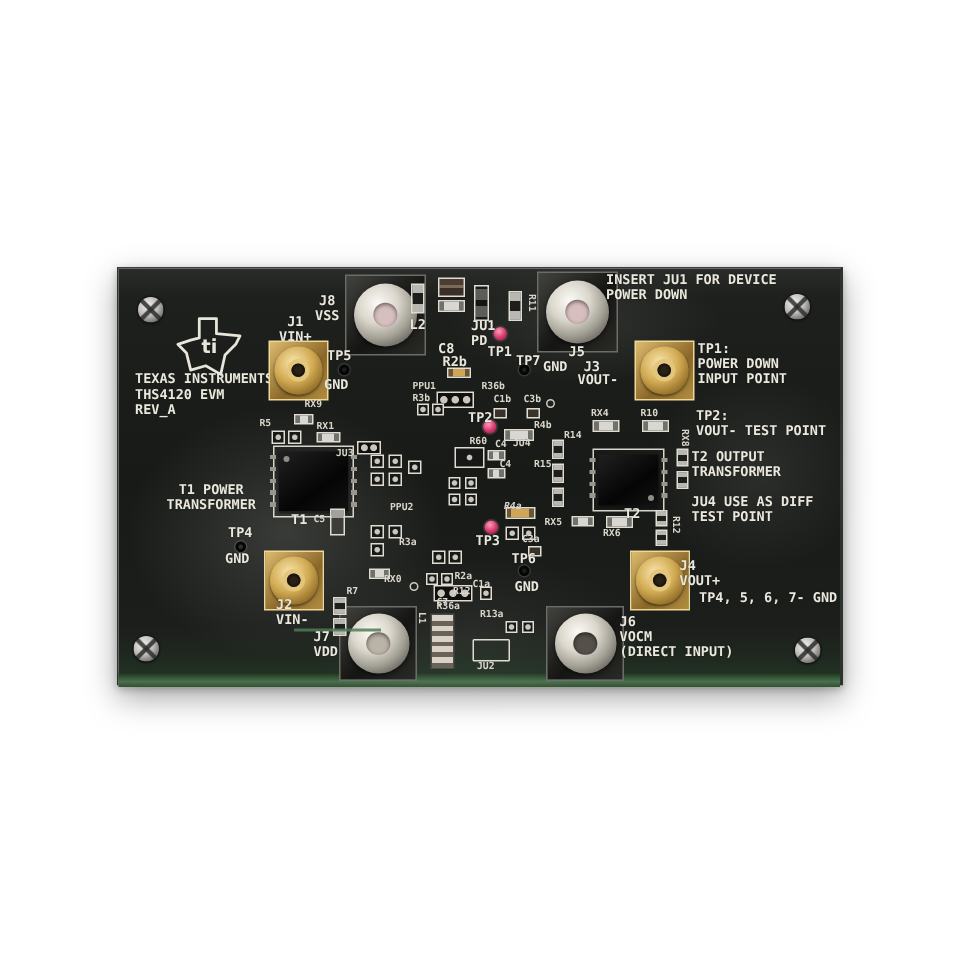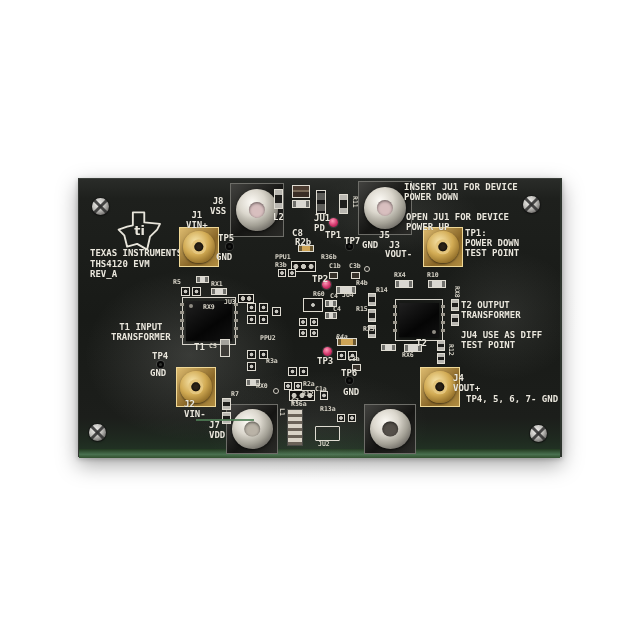--- a/index.html
+++ b/index.html
@@ -201,84 +201,87 @@
       <div class="cmp outline" style="left: 259px; top: 303px; width: 9px; height: 9px;"></div>
       <div class="cmp outline" style="left: 247px; top: 315px; width: 9px; height: 9px;"></div>
       <div class="cmp outline" style="left: 259px; top: 315px; width: 9px; height: 9px;"></div>
       <div class="cmp outline" style="left: 272px; top: 307px; width: 9px; height: 9px;"></div>
       <div class="cmp outline" style="left: 247px; top: 350px; width: 9px; height: 9px;"></div>
       <div class="cmp outline" style="left: 259px; top: 350px; width: 9px; height: 9px;"></div>
       <div class="cmp outline" style="left: 247px; top: 362px; width: 9px; height: 9px;"></div>
       <div class="cmp silverchip" style="left: 246px; top: 379px; width: 14px; height: 7px;"></div>
       <div class="cmp captall" style="left: 220px; top: 339px; width: 10px; height: 18px;"></div>
       <div class="trace" style="left: 196px; top: 419px; width: 58px; height: 2px;"></div>
-      <div class="silk center" style="left: 111px; top: 322px;">T1 INPUT
+      <div class="silk center" style="left: 111px; top: 322px;">T1 POWER
 TRANSFORMER</div>
       <div class="silk center" style="left: 210px; top: 196px;">J8
 VSS</div>
       <div class="silk center" style="left: 186px; top: 210px;">J1
 VIN+</div>
       <div class="silk" style="left: 218px; top: 233px;">TP5</div>
       <div class="silk" style="left: 216px; top: 252px;">GND</div>
       <div class="silk" style="left: 314px; top: 213px;">JU1
 PD</div>
       <div class="silk" style="left: 325px; top: 230px;">TP1</div>
       <div class="silk" style="left: 344px; top: 236px;">TP7</div>
       <div class="silk" style="left: 292px; top: 228px;">C8</div>
       <div class="silk" style="left: 295px; top: 237px;">R2b</div>
       <div class="silk" style="left: 273px; top: 212px;">L2</div>
       <div class="silk" style="left: 404px; top: 182px;">INSERT JU1 FOR DEVICE
 POWER DOWN</div>
-      <div class="silk" style="left: 406px; top: 212px;">OPEN JU1 FOR DEVICE
-POWER UP</div>
       <div class="silk" style="left: 379px; top: 230px;">J5</div>
       <div class="silk" style="left: 362px; top: 240px;">GND  J3</div>
       <div class="silk" style="left: 385px; top: 249px;">VOUT-</div>
       <div class="silk" style="left: 465px; top: 228px;">TP1:
 POWER DOWN
-TEST POINT</div>
+INPUT POINT</div>
+      <div class="silk" style="left: 464px; top: 273px;">TP2:
+VOUT- TEST POINT</div>
       <div class="silk" style="left: 461px; top: 300px;">T2 OUTPUT
 TRANSFORMER</div>
       <div class="silk" style="left: 461px; top: 330px;">JU4 USE AS DIFF
 TEST POINT</div>
       <div class="silk" style="left: 453px; top: 373px;">J4
 VOUT+</div>
       <div class="silk" style="left: 466px; top: 394px;">TP4, 5, 6, 7- GND</div>
+      <div class="silk" style="left: 413px; top: 410px;">J6
+VOCM
+(DIRECT INPUT)</div>
       <div class="silk" style="left: 152px; top: 351px;">TP4</div>
       <div class="silk" style="left: 150px; top: 368px;">GND</div>
       <div class="silk" style="left: 184px; top: 399px;">J2
 VIN-</div>
       <div class="silk" style="left: 209px; top: 420px;">J7
 VDD</div>
       <div class="silk" style="left: 341px; top: 368px;">TP6</div>
       <div class="silk" style="left: 343px; top: 387px;">GND</div>
       <div class="silk" style="left: 317px; top: 356px;">TP3</div>
       <div class="silk" style="left: 312px; top: 274px;">TP2</div>
       <div class="silk" style="left: 194px; top: 342px;">T1</div>
       <div class="silk" style="left: 416px; top: 338px;">T2</div>
       <div class="ref" style="left: 173px; top: 279px;">R5</div>
       <div class="ref" style="left: 211px; top: 281px;">RX1</div>
-      <div class="ref" style="left: 203px; top: 266px; margin-top: 38px;">RX9</div>
+      <div class="ref" style="left: 203px; top: 266px;">RX9</div>
       <div class="ref" style="left: 224px; top: 299px;">JU3</div>
       <div class="ref" style="left: 275px; top: 254px;">PPU1
 R3b</div>
       <div class="ref" style="left: 321px; top: 254px;">R36b</div>
       <div class="ref" style="left: 329px; top: 263px;">C1b</div>
       <div class="ref" style="left: 349px; top: 263px;">C3b</div>
       <div class="ref" style="left: 313px; top: 291px;">R60</div>
       <div class="ref" style="left: 330px; top: 293px;">C4</div>
       <div class="ref" style="left: 342px; top: 292px;">JU4</div>
       <div class="ref" style="left: 333px; top: 306px;">C4</div>
       <div class="ref" style="left: 356px; top: 280px;">R4b</div>
       <div class="ref" style="left: 376px; top: 287px;">R14</div>
       <div class="ref" style="left: 356px; top: 306px;">R15</div>
       <div class="ref" style="left: 394px; top: 272px;">RX4</div>
       <div class="ref" style="left: 427px; top: 272px;">R10</div>
       <div class="ref vert" style="left: 452px; top: 286px;">RX8</div>
-      <div class="ref" style="left: 363px; top: 326px;">RX5</div>
+      <div class="ref" style="left: 363px; top: 345px;">RX5</div>
       <div class="ref" style="left: 402px; top: 352px;">RX6</div>
       <div class="ref vert" style="left: 446px; top: 344px;">R12</div>
       <div class="ref" style="left: 336px; top: 334px; font-style: italic;">R4a</div>
       <div class="ref" style="left: 348px; top: 356px;">C3a</div>
       <div class="ref" style="left: 291px; top: 401px;">R36a</div>
       <div class="ref" style="left: 315px; top: 386px;">C1a</div>
       <div class="ref" style="left: 303px; top: 381px;">R2a</div>
       <div class="ref" style="left: 302px; top: 391px;">R12</div>
       <div class="ref" style="left: 320px; top: 406px;">R13a</div>
       <div class="ref" style="left: 291px; top: 398px;">C7</div>

